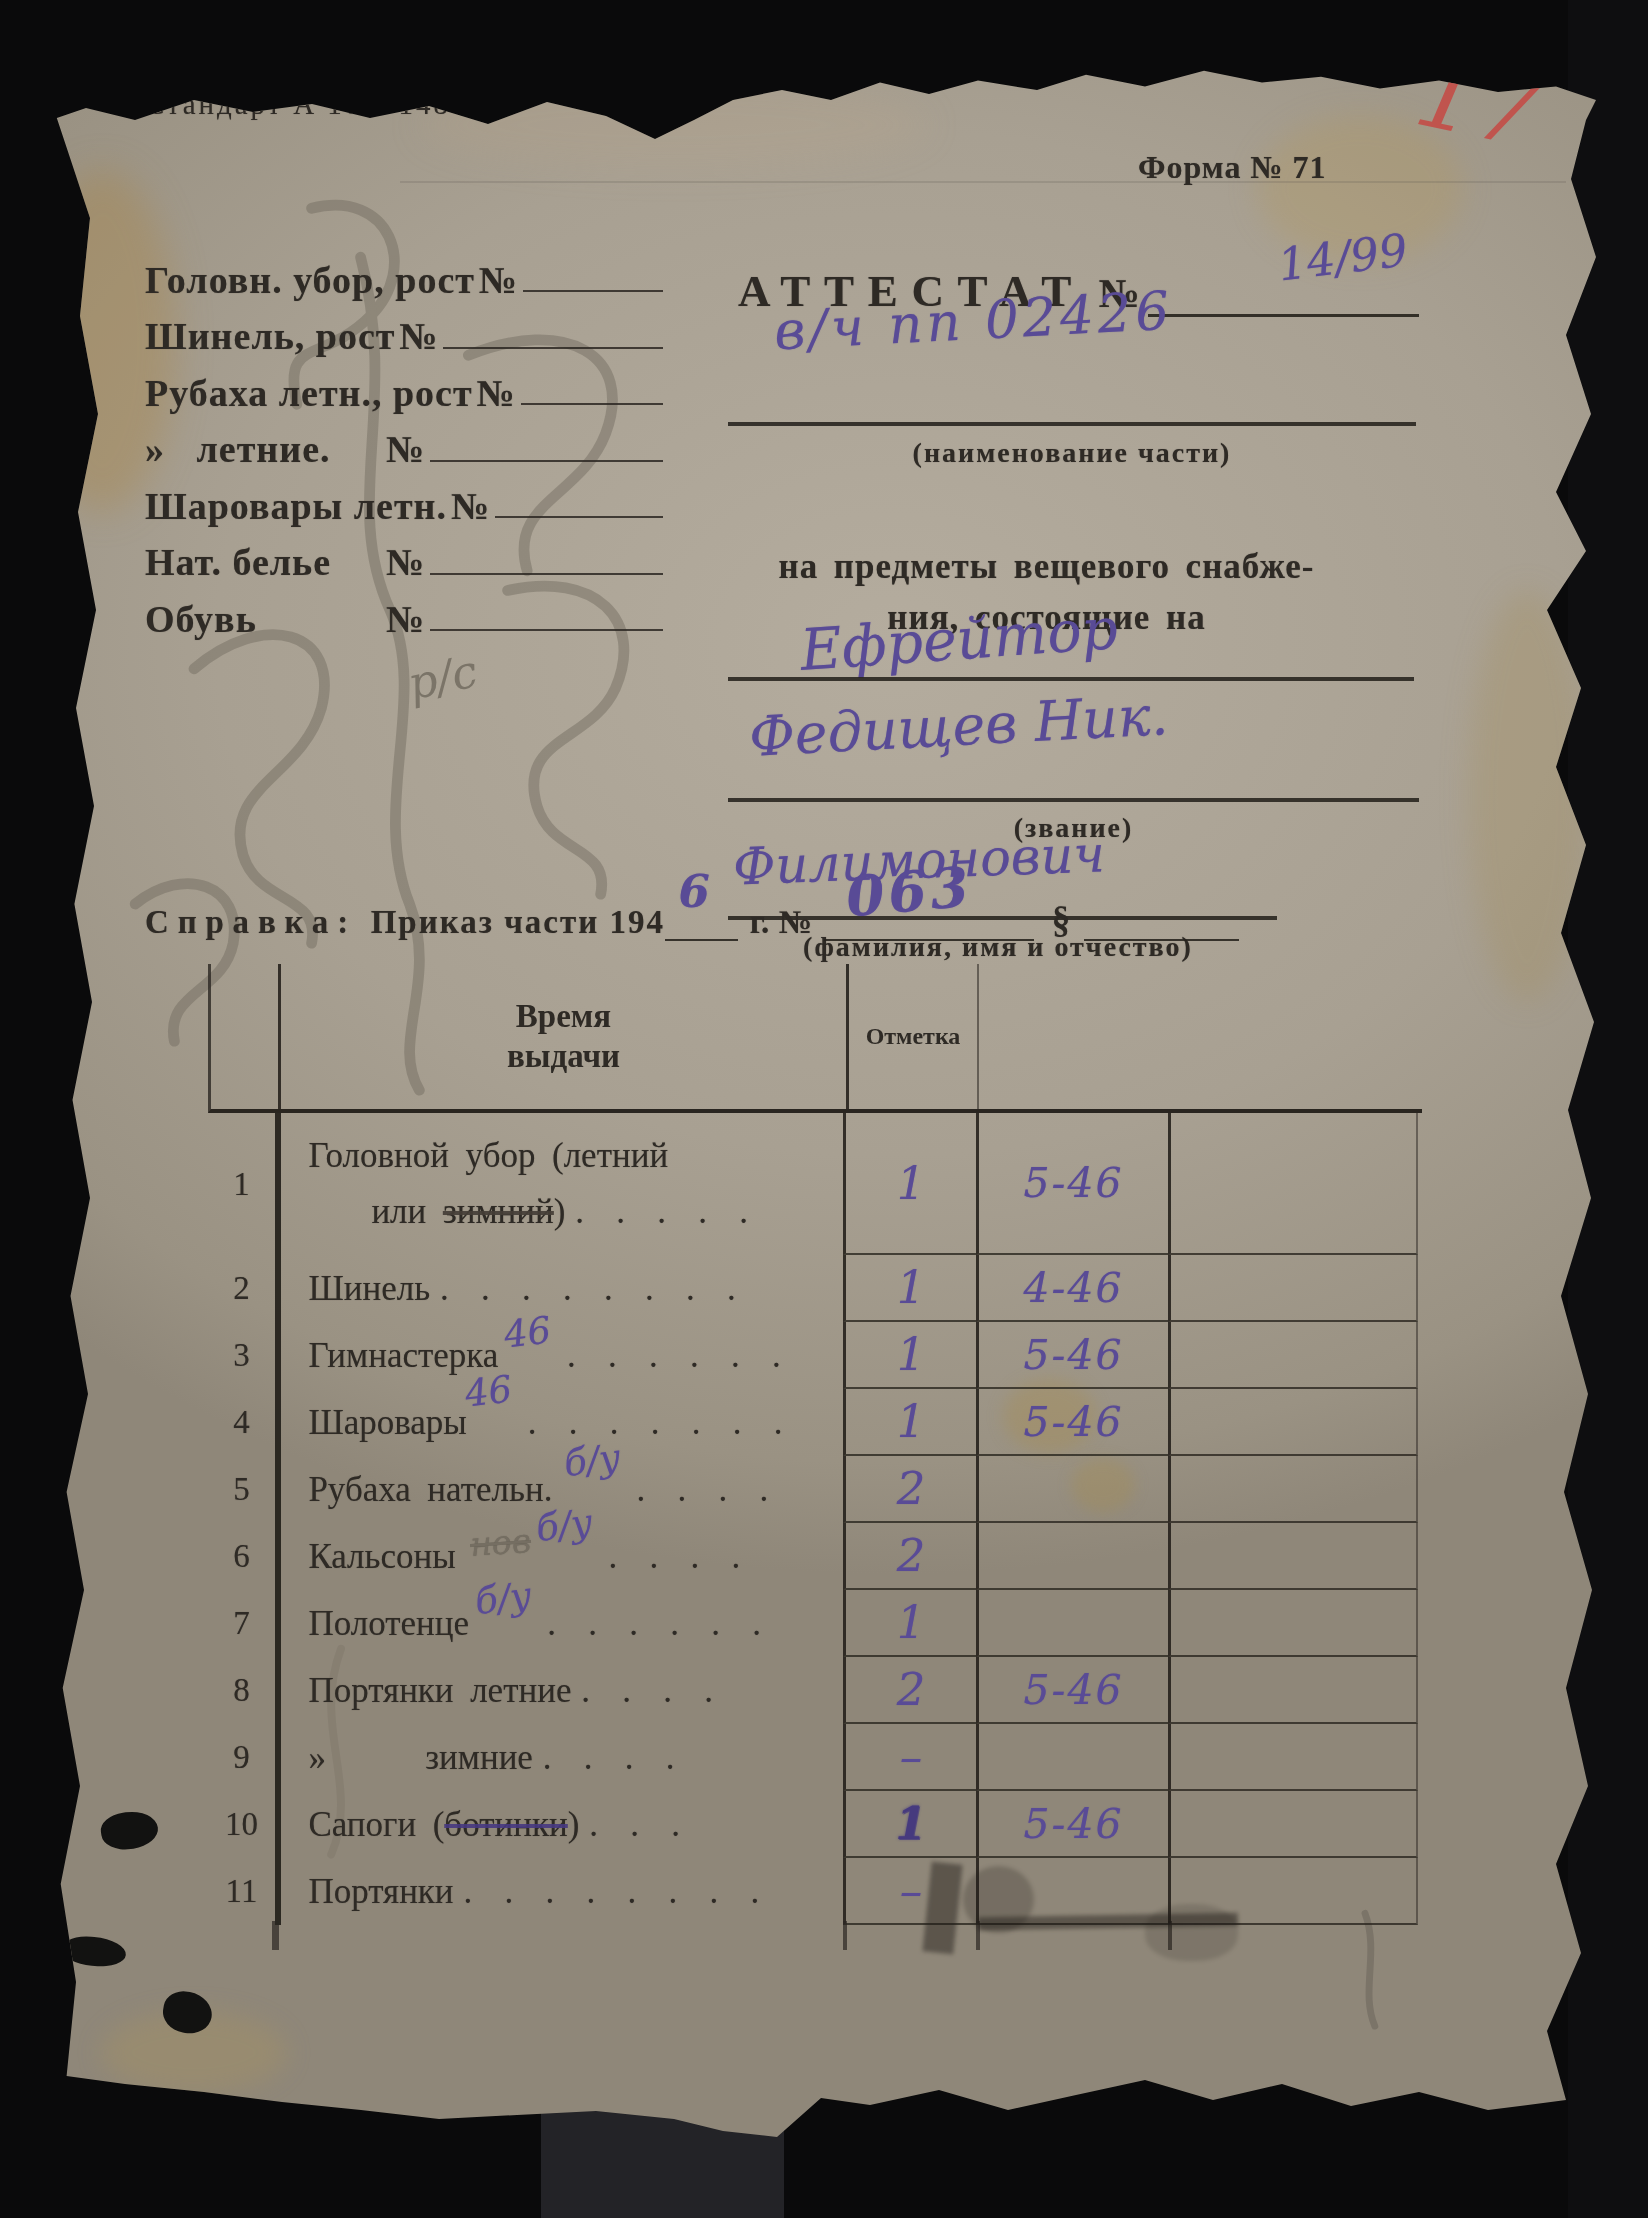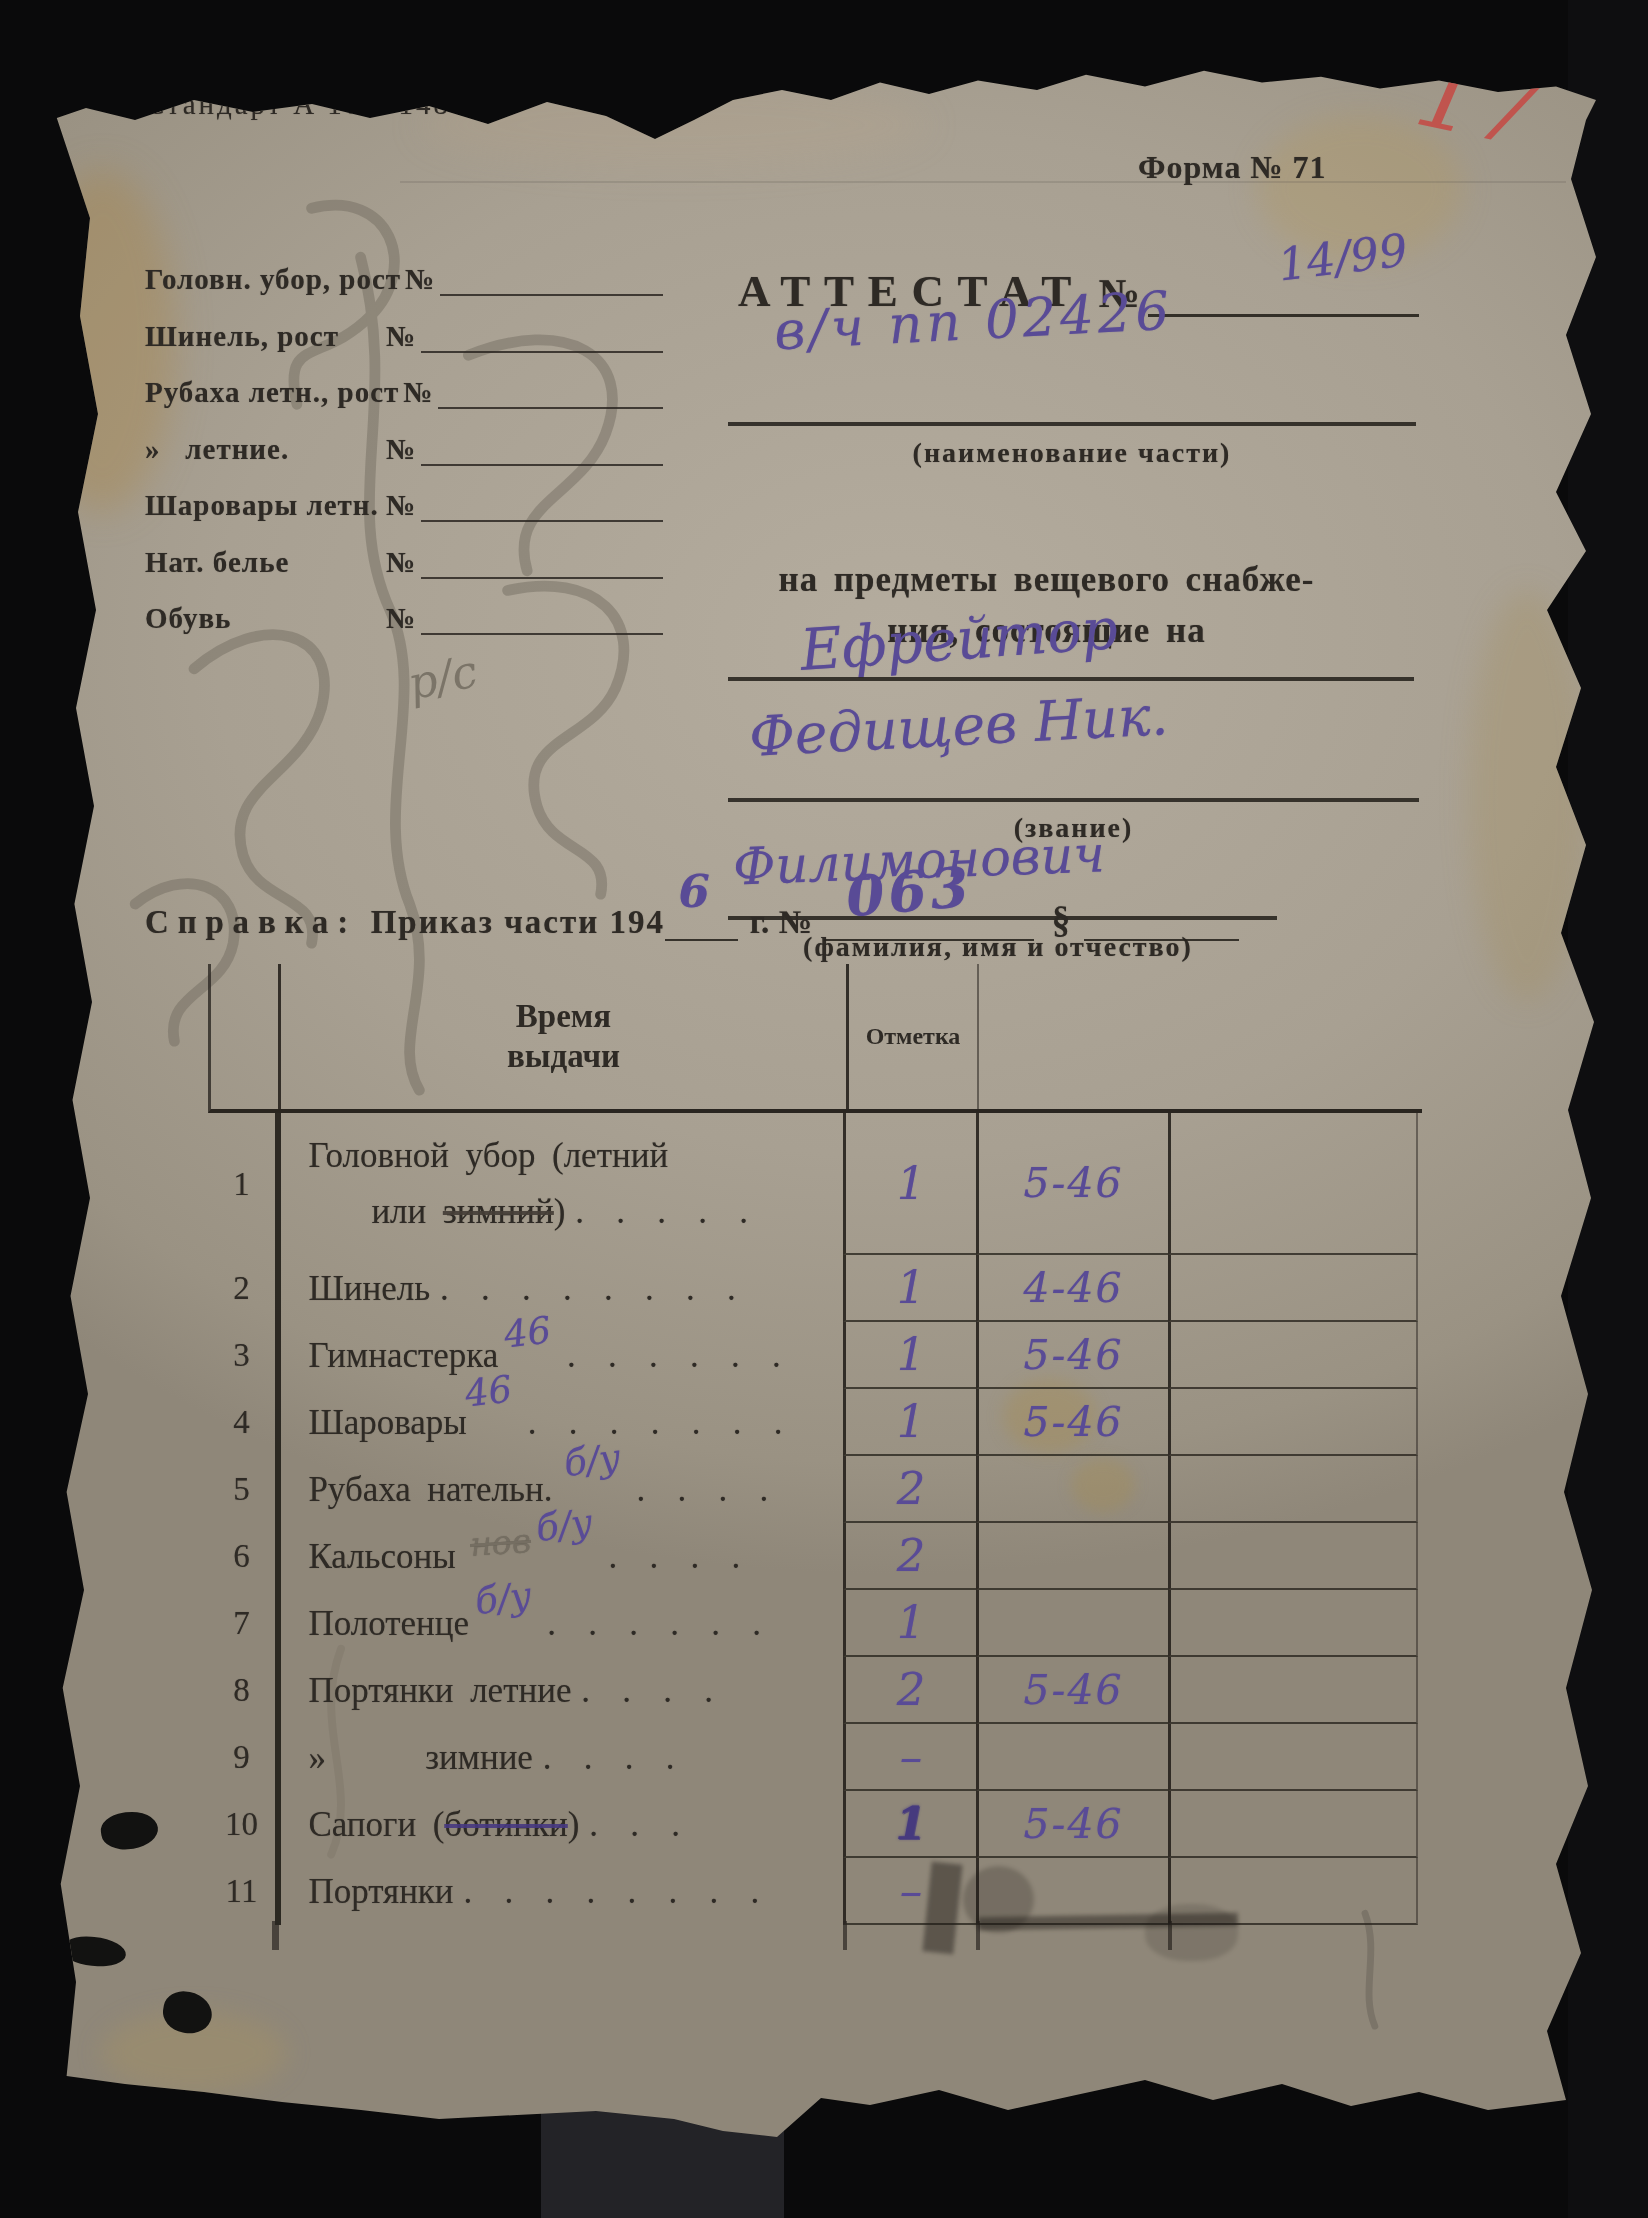--- a/index.html
+++ b/index.html
@@ -34,39 +34,39 @@
   .pencil{font-family:"DejaVu Serif", serif;font-style:italic;color:#6f695d;opacity:.8;}
 
   .std{position:absolute;left:98px;top:27.4px;font-size:29px;letter-spacing:2.9px;}
   .faintline{position:absolute;left:353px;top:120px;width:1166px;height:2px;background:#55504a;opacity:.18;}
   .forma{position:absolute;left:1091px;top:88px;font-size:32px;font-weight:bold;letter-spacing:1px;}
   .redmark{position:absolute;left:1370px;top:-13.7px;font-size:96px;color:#c64843;opacity:.85;
            transform:rotate(12deg);font-family:"DejaVu Serif",serif;font-style:italic;}
 
   
   .fields{position:absolute;left:98px;top:202px;width:518px;}
-  .field{display:flex;align-items:flex-end;height:33px;margin-bottom:23.5px;font-size:29px;font-weight:bold;}
+  .field{display:flex;align-items:center;height:33px;margin-bottom:23.5px;font-size:38px;font-weight:bold;}
   .field .lbl{min-width:237px;white-space:pre;letter-spacing:1px;}
   .field .no{margin:0 5.9px 0 3.9px;}
   .field .fline{flex:1;border-bottom:2.9px solid rgba(43,39,34,.85);height:23.5px;}
 
   
   .att{position:absolute;left:691px;top:204px;width:681px;display:flex;align-items:flex-end;}
   .att-t{font-size:45px;font-weight:bold;letter-spacing:13.7px;white-space:nowrap;}
   .att-no{font-size:41px;font-weight:bold;margin:0 7.8px 0 13.7px;}
   .att-fill{flex:1;border-bottom:3.9px solid rgba(38,34,28,.9);height:11.8px;position:relative;}
   .att-hw{position:absolute;left:48%;top:-71px;font-size:45px;transform:rotate(-7deg);white-space:nowrap;}
 
   .unit-hw{position:absolute;left:727px;top:229px;font-size:53px;transform:rotate(-3deg);
            letter-spacing:3.9px;white-space:nowrap;}
   .rule{position:absolute;height:3.9px;background:rgba(38,34,28,.88);}
   .cap{position:absolute;text-align:center;font-size:28px;font-weight:bold;letter-spacing:2px;}
 
   .subj{position:absolute;left:627px;width:745px;text-align:center;font-size:35px;font-weight:bold;
-        letter-spacing:1px;word-spacing:5.9px;margin-top:13px;}
+        letter-spacing:1px;word-spacing:5.9px;}
   .rank-hw{position:absolute;left:753px;top:545px;font-size:57px;transform:rotate(-4deg);white-space:nowrap;}
   .name-hw{position:absolute;left:702px;top:633px;font-size:55px;transform:rotate(-3deg);white-space:nowrap;}
   .patron-hw{position:absolute;left:686px;top:770px;font-size:51px;transform:rotate(-2deg);white-space:nowrap;}
   .pnote{position:absolute;left:361px;top:590px;font-size:45px;transform:rotate(-12deg);}
 
   
   .spravka{position:absolute;left:98px;top:837px;width:1343px;display:flex;align-items:flex-end;
            font-size:33px;font-weight:bold;}
   .spr-label{letter-spacing:8.8px;margin-right:13.7px;}
   .spr-text{letter-spacing:2px;white-space:pre;}

